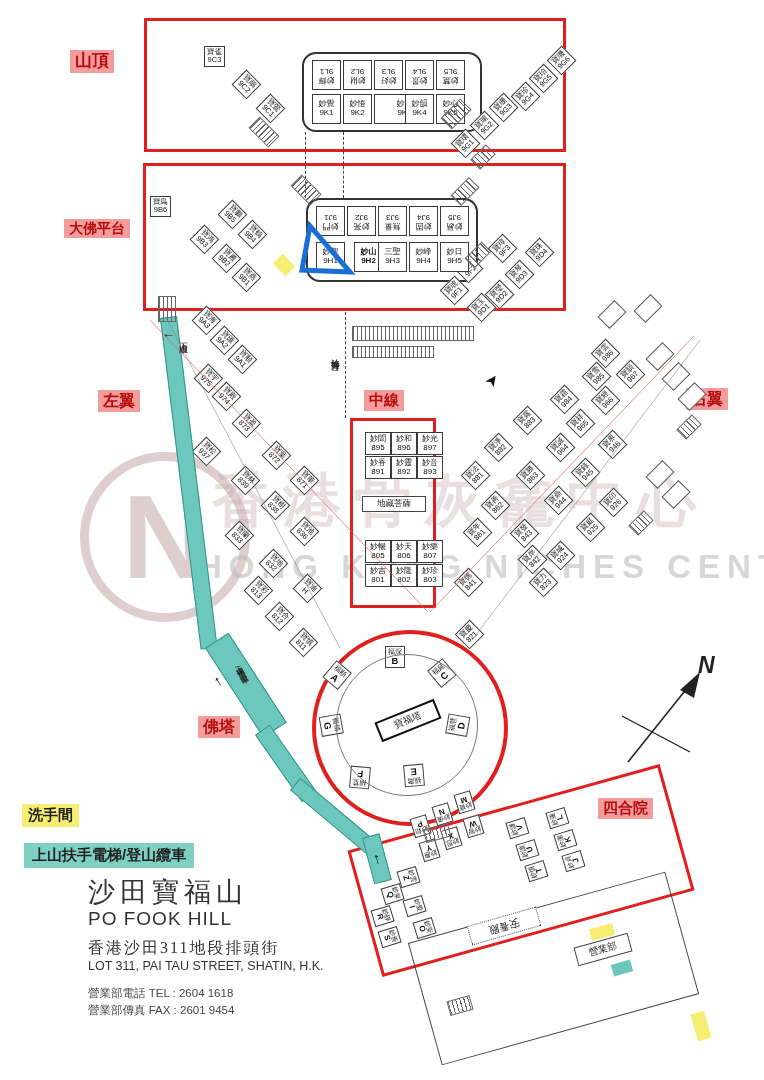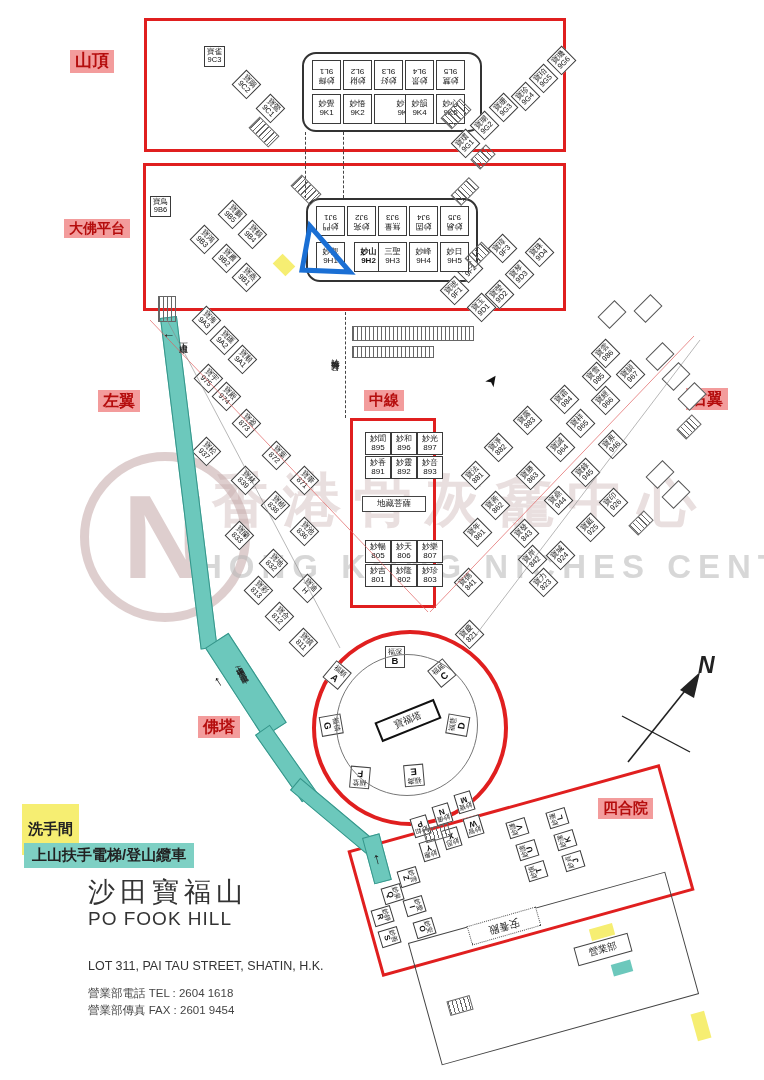--- a/index.html
+++ b/index.html
@@ -33,21 +33,21 @@
   
   .wm-circle{position:absolute;left:80px;top:452px;width:152px;height:152px;border:9px solid rgba(190,158,158,.5);
              border-radius:50%;display:flex;align-items:center;justify-content:center;
              font-size:118px;font-weight:bold;color:rgba(190,158,158,.5);}
   .wm-zh{position:absolute;left:212px;top:462px;font-size:58px;letter-spacing:13px;
          color:rgba(198,172,172,.38);font-weight:bold;white-space:nowrap;}
   .wm-en{position:absolute;left:198px;top:548px;font-size:33px;font-weight:bold;letter-spacing:7px;
          color:rgba(182,182,182,.55);white-space:nowrap;}
   
   .yellow-label{position:absolute;left:22px;top:804px;background:#f6ee72;font-weight:bold;
-                font-size:15px;padding:16px 6px;}
+                font-size:15px;padding:2px 6px;}
   .teal-label{position:absolute;left:24px;top:843px;background:#7ed0c4;font-weight:bold;
               font-size:15px;padding:3px 8px;}
   .t-name-zh{position:absolute;left:88px;top:874px;font-size:27px;letter-spacing:5px;color:#333;}
   .t-name-en{position:absolute;left:88px;top:908px;font-size:19px;letter-spacing:1px;color:#333;}
   .t-addr-zh{position:absolute;left:88px;top:938px;font-size:16px;letter-spacing:2px;
              font-family:"Liberation Serif",serif;color:#333;}
   .t-addr-en{position:absolute;left:88px;top:959px;font-size:12.5px;color:#333;text-align:center;}
   .t-tel{position:absolute;left:88px;top:986px;font-size:11.5px;color:#444;}
   .t-fax{position:absolute;left:88px;top:1003px;font-size:11.5px;color:#444;}
   .t-web{position:absolute;left:88px;top:1020px;font-size:11.5px;color:#444;}
@@ -675,17 +675,18 @@
       <line x1="622" y1="716" x2="690" y2="752" stroke="#222" stroke-width="1.4"></line>
     </g>
   </svg>
   <div style="position:absolute;left:698px;top:652px;font-size:23px;font-weight:bold;font-style:italic;">N</div>
 
   <div class="yellow-label">洗手間</div>
   <div class="teal-label">上山扶手電梯/登山纜車</div>
 
   <div class="t-name-zh">沙田寶福山</div>
   <div class="t-name-en">PO FOOK HILL</div>
+  <div class="t-addr-zh">香港沙田311地段排頭街</div>
   <div class="t-addr-en">LOT 311, PAI TAU STREET, SHATIN, H.K.</div>
   <div class="t-tel">營業部電話 TEL : 2604 1618</div>
   <div class="t-fax">營業部傳真 FAX : 2601 9454</div>
 
 </div>
 
 </body></html>

